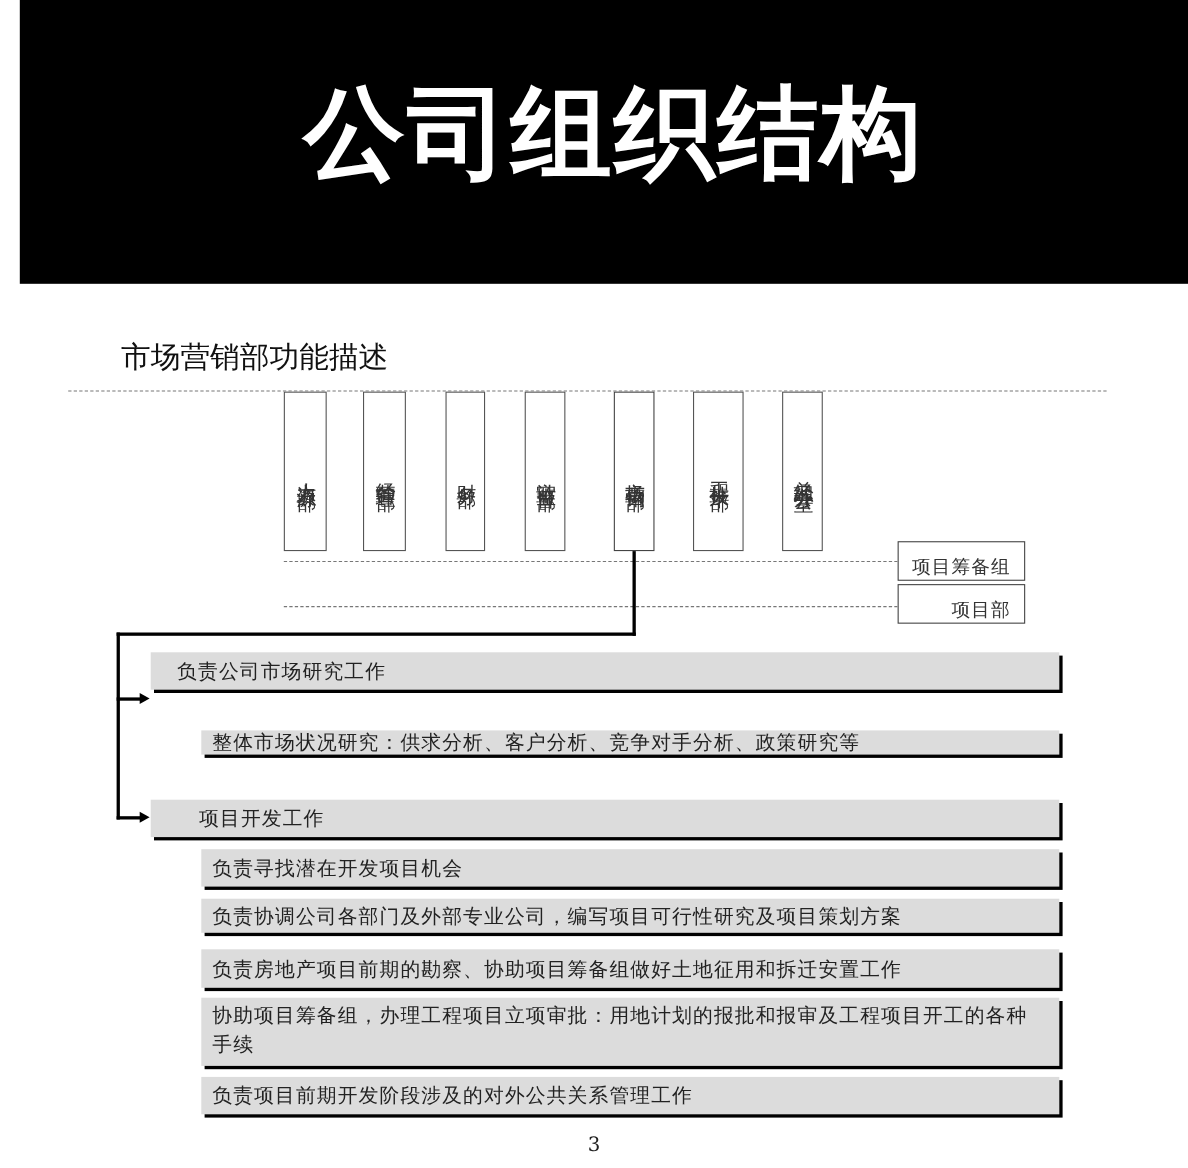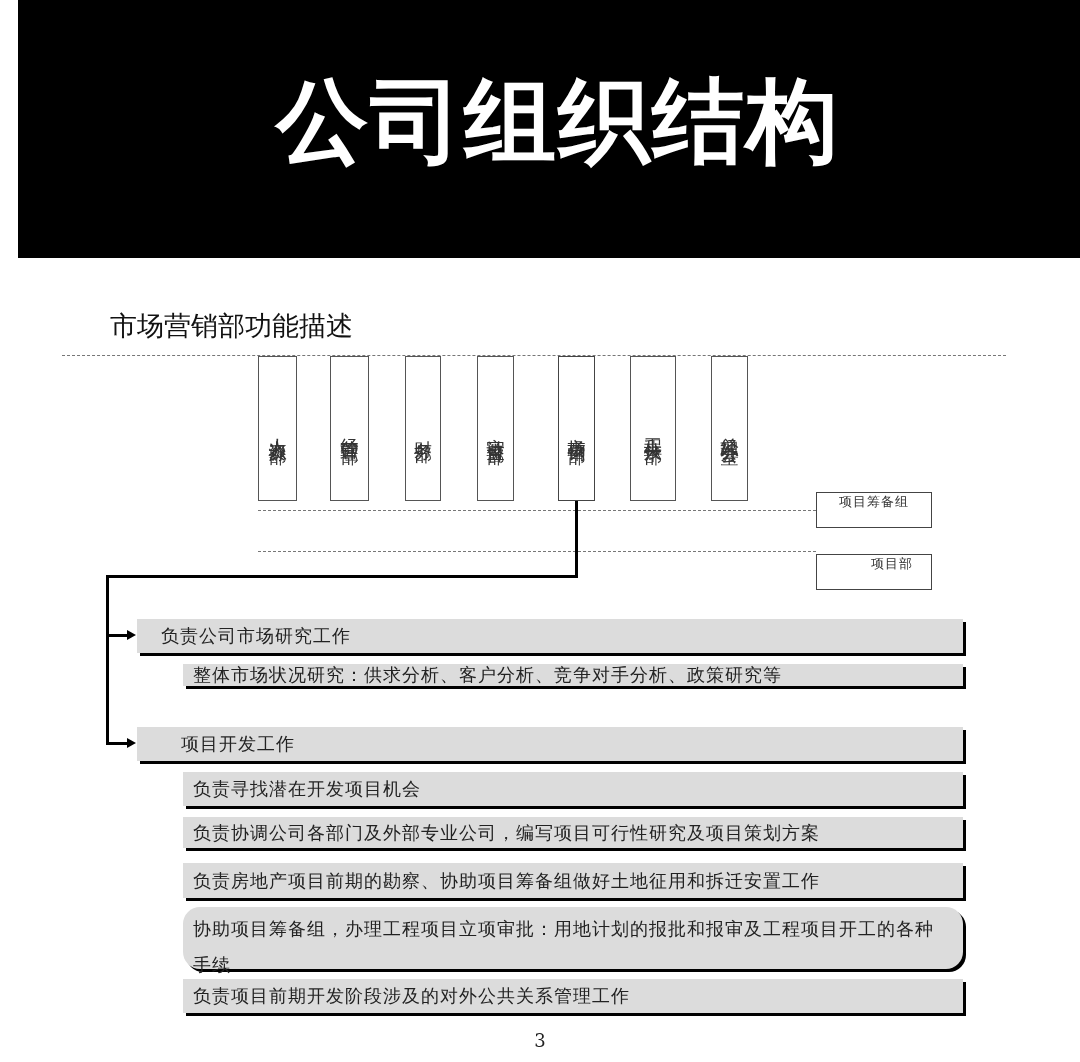--- a/index.html
+++ b/index.html
@@ -26,39 +26,39 @@
     display: flex; align-items: center; justify-content: center;
   }
   .dept span {
     writing-mode: vertical-rl; text-orientation: upright; font-size: 18px; line-height: 20px;
     color: #333; letter-spacing: 2px;
   }
   .dept.highlight { border-color: #444; }
 
   .side-box {
     position: absolute; left: 816px; width: 116px; height: 36px; border: 1.5px solid #444;
-    background: #fff; display: flex; align-items: flex-start; justify-content: center;
-    font-size: 13px; color: #333; letter-spacing: 1px;
+    background: #fff; display: flex; align-items: flex-end; justify-content: center;
+    font-size: 17px; color: #333; letter-spacing: 1px;
   }
 
   .conn { position: absolute; background: #000; }
 
   .arrow-head {
     position: absolute; width: 0; height: 0;
     border-top: 5px solid transparent; border-bottom: 5px solid transparent; border-left: 9px solid #000;
   }
 
   .bar {
     position: absolute; background: #dcdcdc; display: flex; align-items: center;
     font-size: 18px; color: #222; padding-left: 10px; letter-spacing: 1px;
     box-shadow: 3px 3px 0 0 #000;
   }
   .bar.l1 { left: 137px; width: 826px; height: 34px; }
   .bar.l2 { left: 183px; width: 780px; }
-  .bar.multi { align-items: flex-start; padding-top: 4px; line-height: 36px; border-radius: 17px; }
+  .bar.multi { align-items: flex-start; padding-top: 4px; line-height: 26px; }
 
   .page-num {
     position: absolute; left: 0; top: 1030px; width: 1080px; text-align: center;
     font-size: 18px; color: #222;
   }
 </style>
 </head>
 <body>
 
 <div class="banner">
@@ -89,33 +89,33 @@
 <div class="dept" style="left:630px; width:46px;">
   <span>工程技术部</span>
 </div>
 <div class="dept" style="left:711px; width:37px;">
   <span>总经理办公室</span>
 </div>
 
 <div class="side-box" style="top:492px;">
   <span>项目筹备组</span>
 </div>
-<div class="side-box" style="top:554px;padding-left:36px;">
+<div class="side-box" style="top:531px;padding-left:36px;">
   <span>项目部</span>
 </div>
 
 <div class="conn" style="left:575px; top:501px; width:3px; height:77px;"></div>
 <div class="conn" style="left:106px; top:575px; width:472px; height:3px;"></div>
 <div class="conn" style="left:106px; top:575px; width:3px; height:170px;"></div>
 <div class="conn" style="left:106px; top:634px; width:22px; height:3px;"></div>
 <div class="arrow-head" style="left:127px; top:630px;"></div>
 <div class="conn" style="left:106px; top:742px; width:22px; height:3px;"></div>
 <div class="arrow-head" style="left:127px; top:738px;"></div>
 
-<div class="bar l1" style="top:619px;padding-left:24px;">
+<div class="bar l1" style="top:593px;padding-left:24px;">
   <span>负责公司市场研究工作</span>
 </div>
 <div class="bar l2" style="top:664px; height:22px;">
   <span>整体市场状况研究：供求分析、客户分析、竞争对手分析、政策研究等</span>
 </div>
 
 <div class="bar l1" style="top:727px;padding-left:44px;">
   <span>项目开发工作</span>
 </div>
 <div class="bar l2" style="top:772px; height:34px;">

